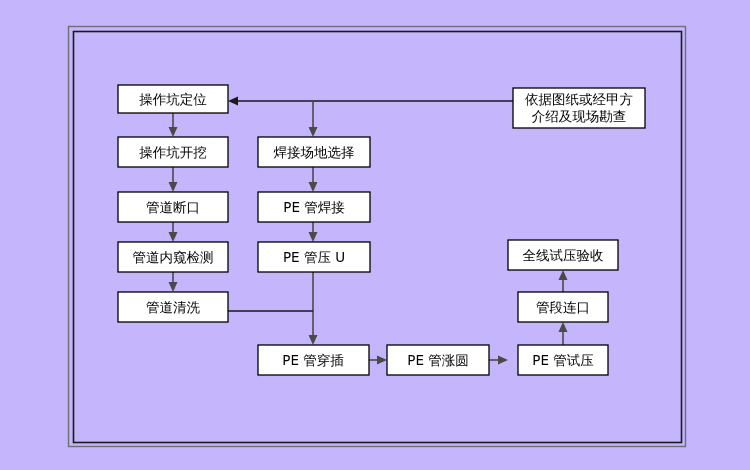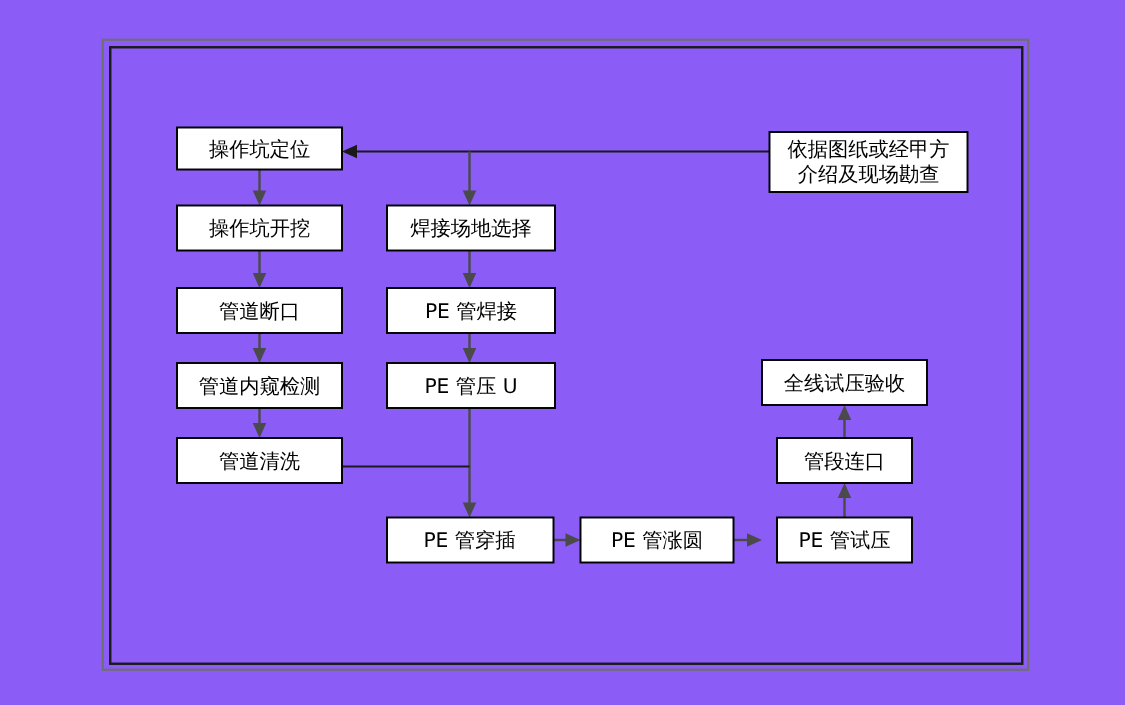--- a/index.html
+++ b/index.html
@@ -4,21 +4,21 @@
 <style>
   html, body {
     margin: 0;
     padding: 0;
     background: #ffffff;
   }
   #page {
     position: relative;
     width: 750px;
     height: 470px;
-    background: #8b5cf6;
+    background: #c4b5fd;
     overflow: hidden;
     font-family: "DejaVu Sans", "Liberation Sans", sans-serif;
   }
   #flow-svg {
     display: block;
     width: 750px;
     height: 470px;
   }
   .frame-outer {
     fill: none;

